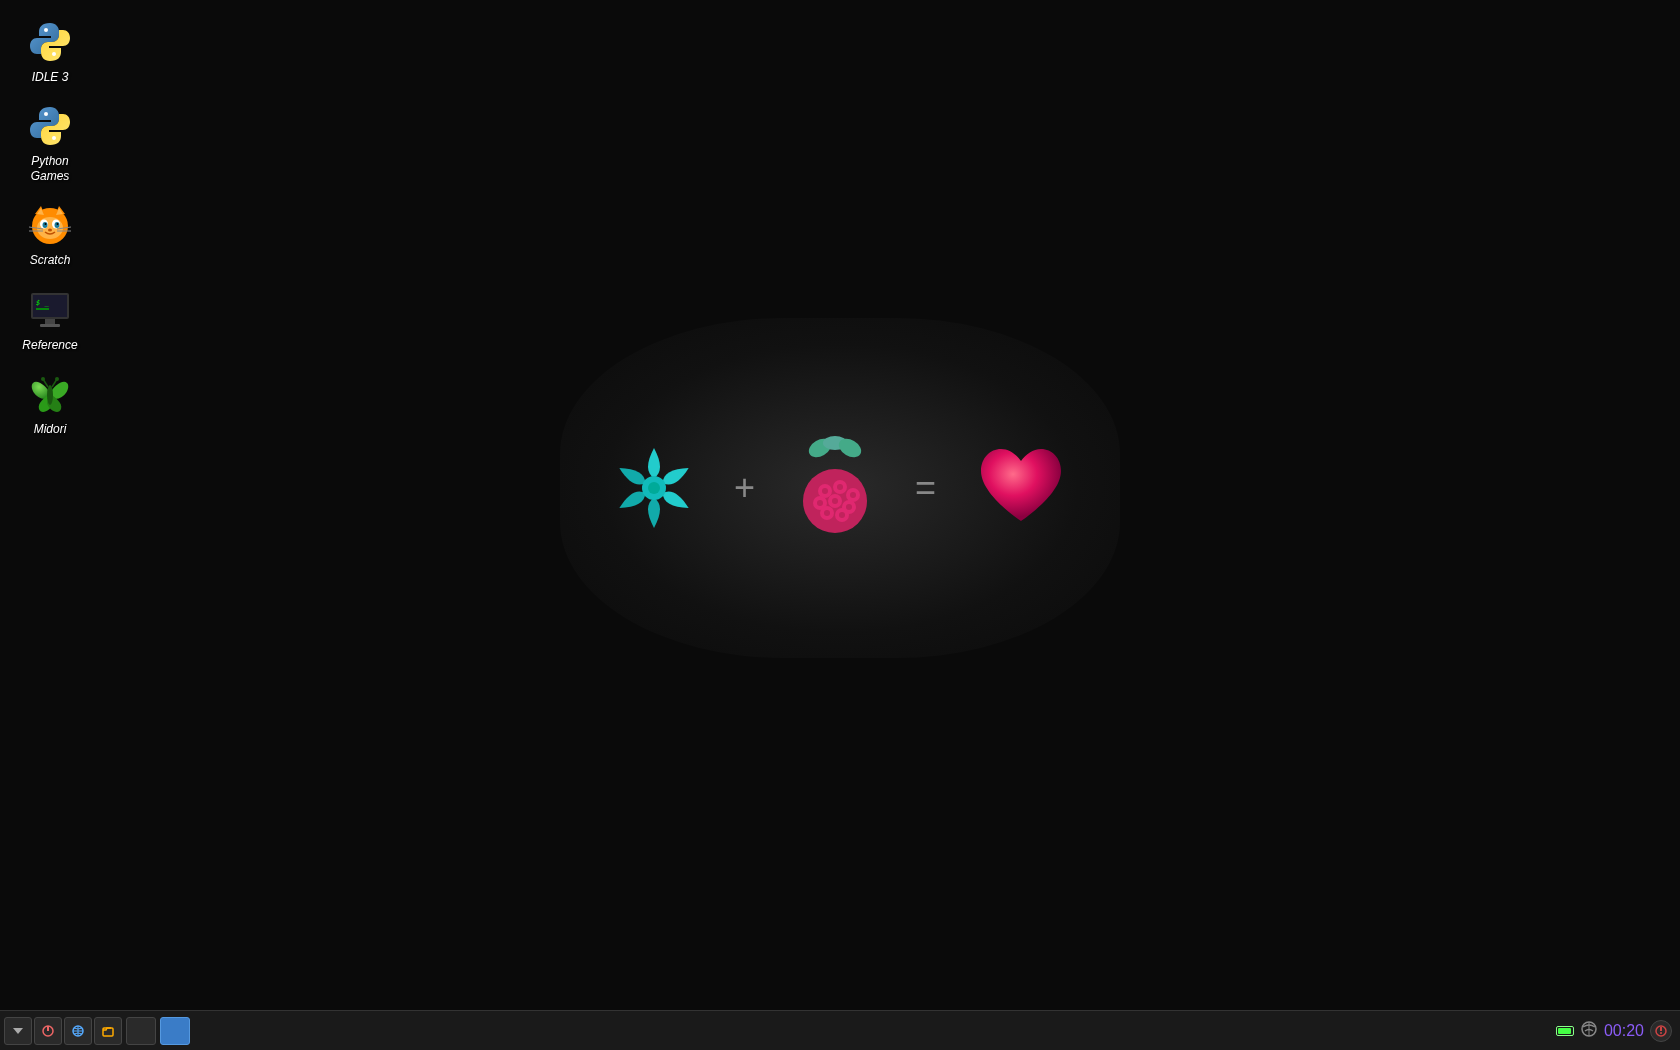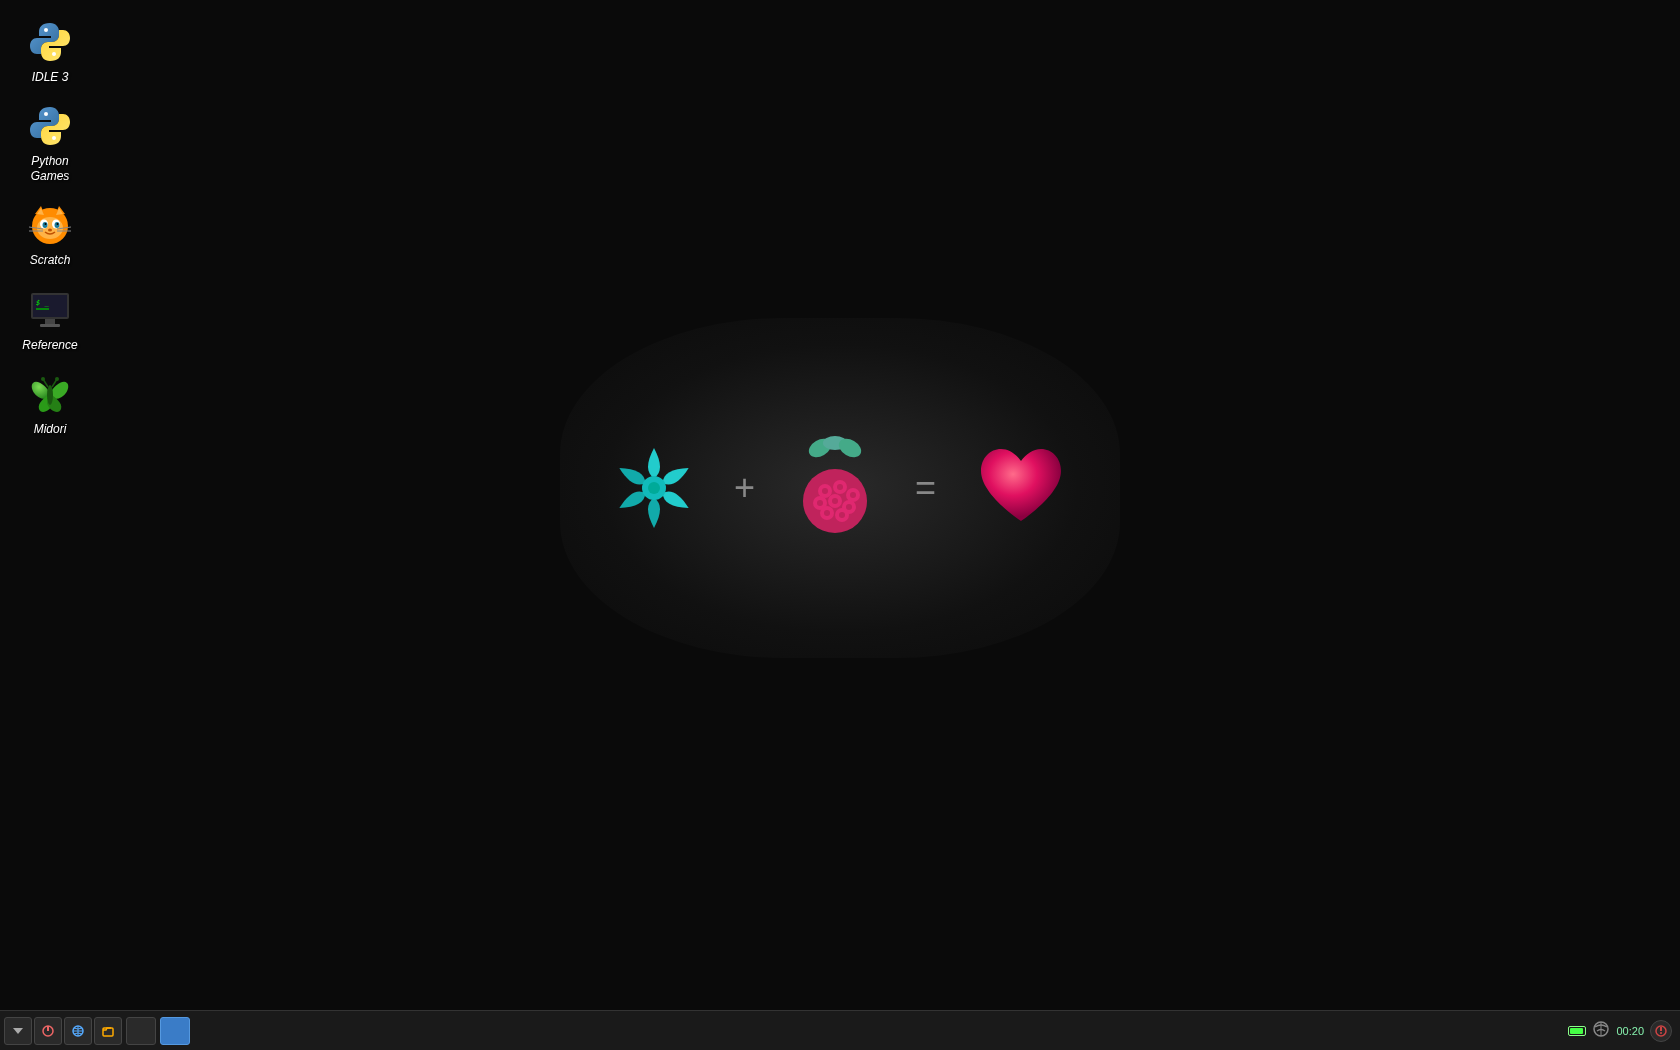--- a/index.html
+++ b/index.html
@@ -138,22 +138,22 @@
     }
 
     .taskbar-right {
       display: flex;
       align-items: center;
       padding: 0 8px;
       gap: 6px;
     }
 
     .taskbar-clock {
-      color: #86efac;
-      font-size: 11px;
+      color: #8b5cf6;
+      font-size: 16px;
       display: flex;
       align-items: center;
       gap: 4px;
     }
 
     
     .wp-formula {
       display: flex;
       align-items: center;
       gap: 30px;

